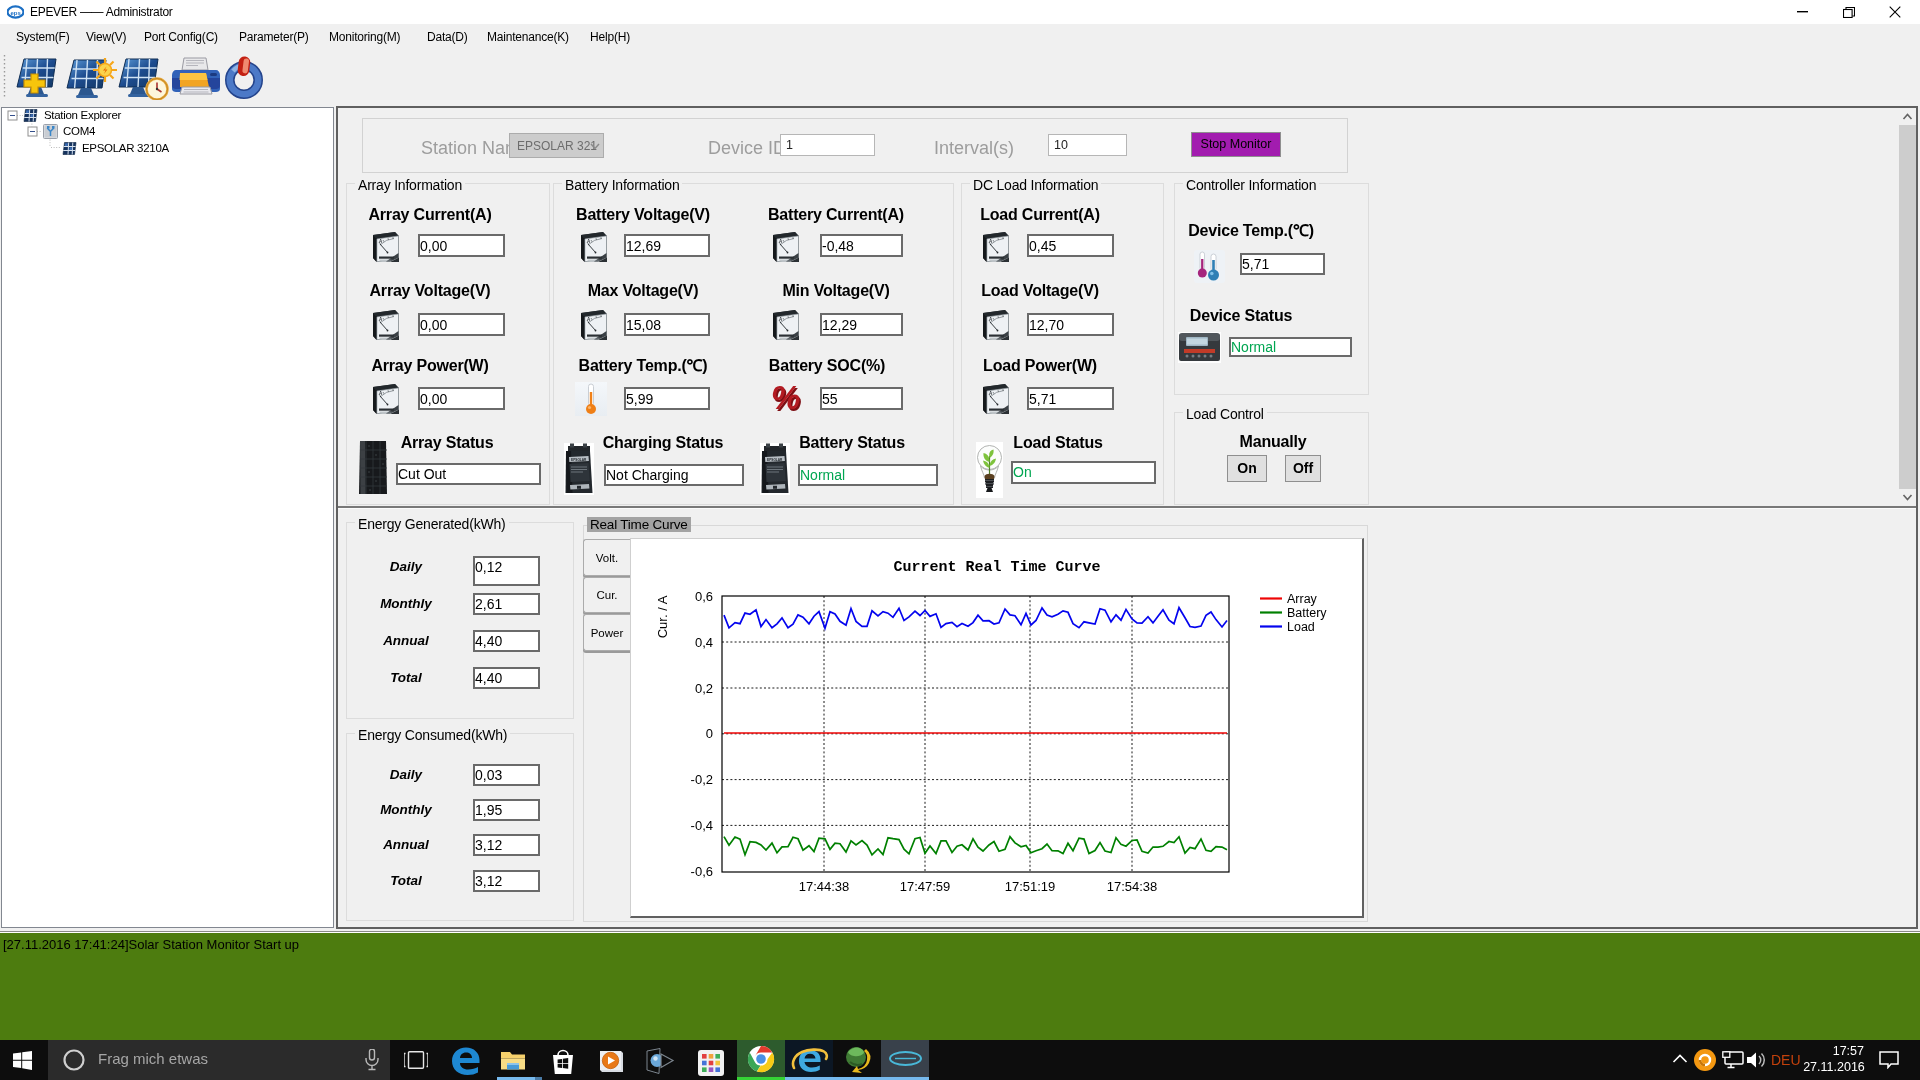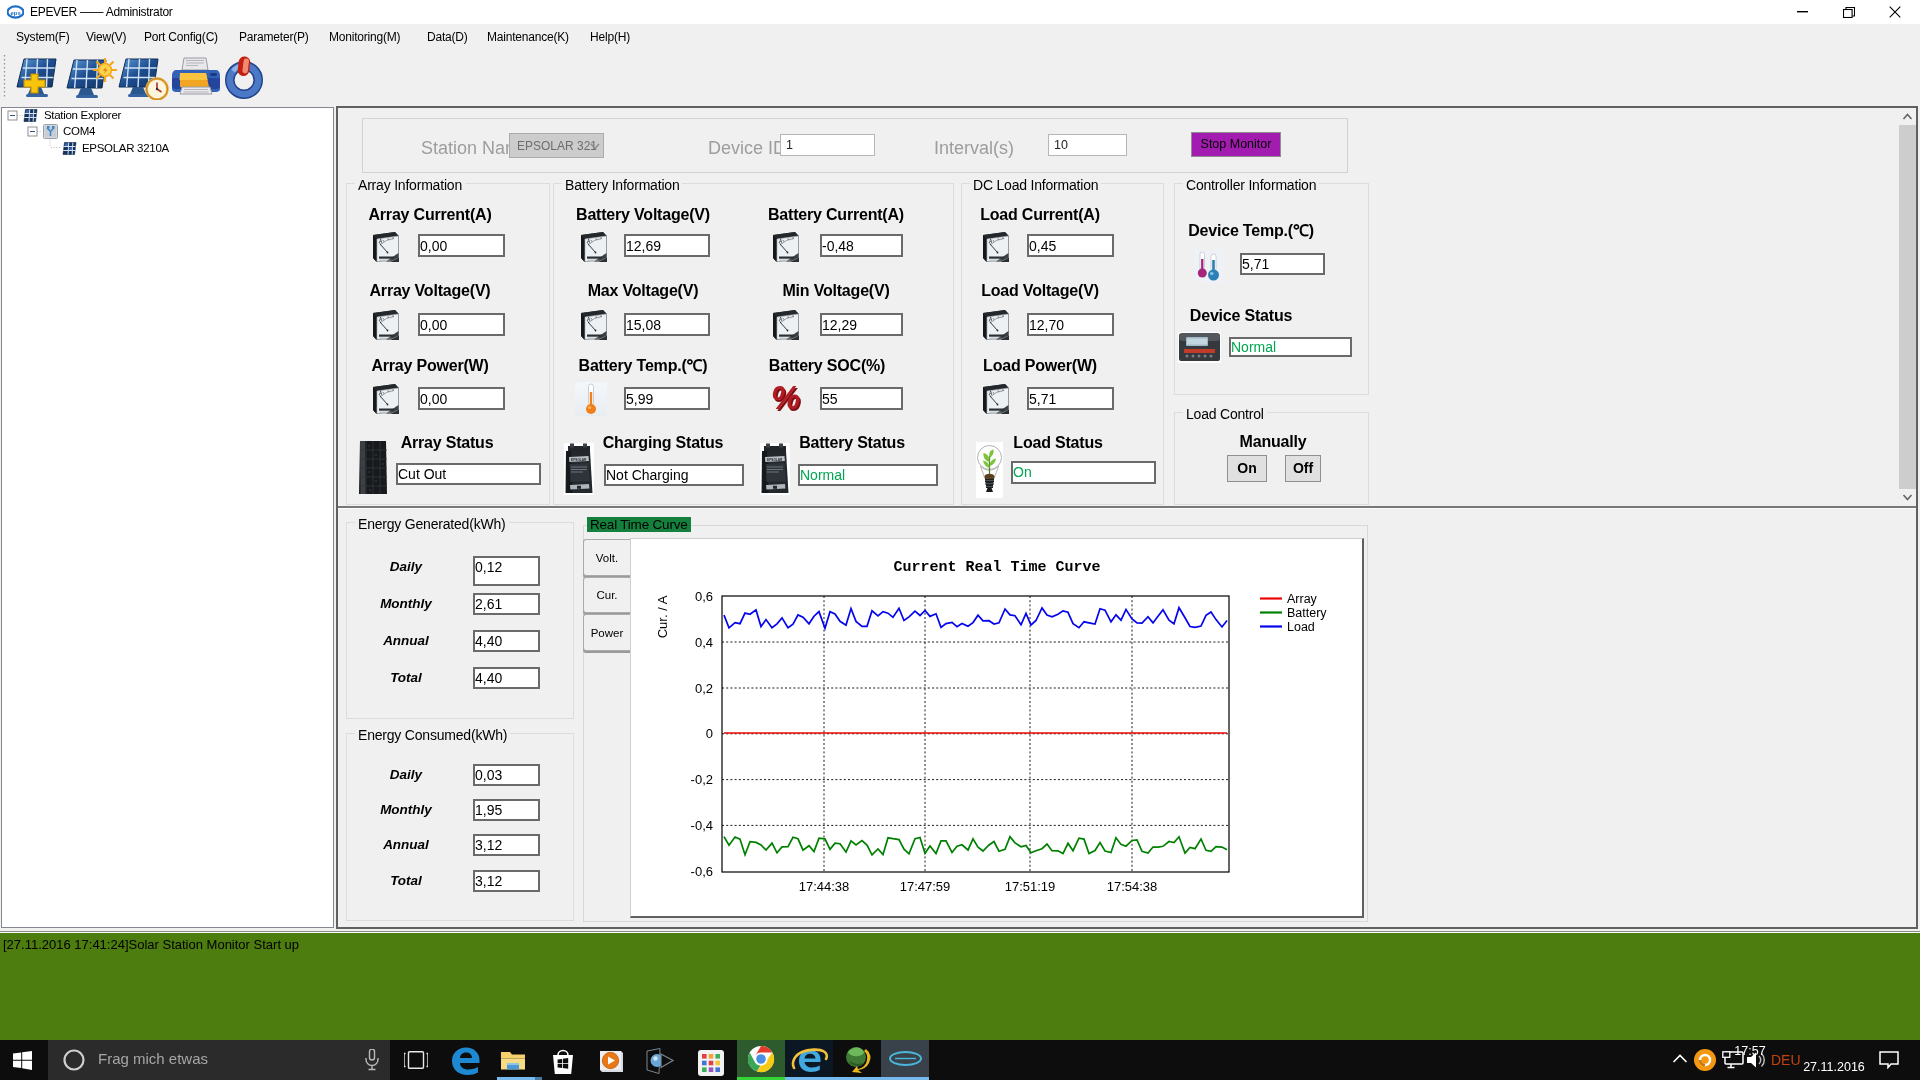--- a/index.html
+++ b/index.html
@@ -393,21 +393,21 @@
     <div class="vb" style="left:135px;top:155px;width:67px;height:22px;line-height:19px">4,40</div>
     <div class="elb" style="left:68px;top:255px">Daily</div>
     <div class="vb" style="left:135px;top:252px;width:67px;height:22px;line-height:19px">0,03</div>
     <div class="elb" style="left:68px;top:290px">Monthly</div>
     <div class="vb" style="left:135px;top:287px;width:67px;height:22px;line-height:19px">1,95</div>
     <div class="elb" style="left:68px;top:325px">Annual</div>
     <div class="vb" style="left:135px;top:322px;width:67px;height:22px;line-height:19px">3,12</div>
     <div class="elb" style="left:68px;top:361px">Total</div>
     <div class="vb" style="left:135px;top:358px;width:67px;height:22px;line-height:19px">3,12</div>
     <div class="abs" style="left:245px;top:13px;width:785px;height:397px;border:1px solid #d8d8d8">
-      <div class="abs" style="top:-9px;left:3px;background:#15803d;padding:0 3px;font-size:13.5px;letter-spacing:-0.2px">Real Time Curve</div>
+      <div class="abs" style="top:-9px;left:3px;background:#a3a3a3;padding:0 3px;font-size:13.5px;letter-spacing:-0.2px">Real Time Curve</div>
     </div>
     <div class="vtab" style="left:245px;top:27px;height:37px">Volt.</div>
     <div class="vtab" style="left:245px;top:65px;height:36px">Cur.</div>
     <div class="vtab" style="left:245px;top:102px;height:37px">Power</div>
     <div class="abs" style="left:292px;top:26px;width:734px;height:380px;background:#fff;border:1px solid #cfcfcf;border-right:2px solid #606060;border-bottom:2px solid #606060">
       <svg width="732" height="378" viewBox="0 0 732 378">
         <text x="366" y="32" text-anchor="middle" font-family="Liberation Mono" font-size="15" font-weight="bold">Current Real Time Curve</text>
         <g font-family="Liberation Sans" font-size="13" fill="#000">
           <text x="82" y="62" text-anchor="end">0,6</text>
           <text x="82" y="108" text-anchor="end">0,4</text>
@@ -558,18 +558,18 @@
   <svg class="abs" style="left:1722px;top:11px" width="22" height="19" viewBox="0 0 22 19">
     <rect x="3" y="1" width="18" height="12" rx="1" fill="none" stroke="#ffffff" stroke-width="1.5"></rect>
     <path d="M9 13 v3 M5.5 16.5 h7" stroke="#ffffff" stroke-width="1.5"></path>
     <rect x="0.8" y="0.8" width="7" height="5.5" fill="#0d0d0d" stroke="#ffffff" stroke-width="1.3"></rect>
   </svg>
   <svg class="abs" style="left:1746px;top:11px" width="20" height="18" viewBox="0 0 20 18">
     <path d="M1 6 h4 l5 -4.5 V16.5 L5 12 H1 Z" fill="#ffffff"></path>
     <path d="M13 5 a5.5 5.5 0 0 1 0 8 M15.5 2.5 a9 9 0 0 1 0 13" fill="none" stroke="#b9b9b9" stroke-width="1.5"></path>
   </svg>
   <div class="abs" style="left:1771px;top:12px;color:#c2410c;font-size:14px">DEU</div>
-  <div class="abs" style="left:1720px;top:4px;width:60px;text-align:center;color:#ffffff;font-size:12.5px">17:57</div>
+  <div class="abs" style="left:1804px;top:4px;width:60px;text-align:right;color:#ffffff;font-size:12.5px">17:57</div>
   <div class="abs" style="left:1798px;top:20px;width:72px;text-align:center;color:#ffffff;font-size:12.5px">27.11.2016</div>
   <svg class="abs" style="left:1879px;top:11px" width="20" height="18" viewBox="0 0 20 18">
     <path d="M1 1 H19 V13 H12 L9 16.5 V13 H1 Z" fill="none" stroke="#ffffff" stroke-width="1.5"></path>
   </svg>
 </div>
 
 </body></html>

